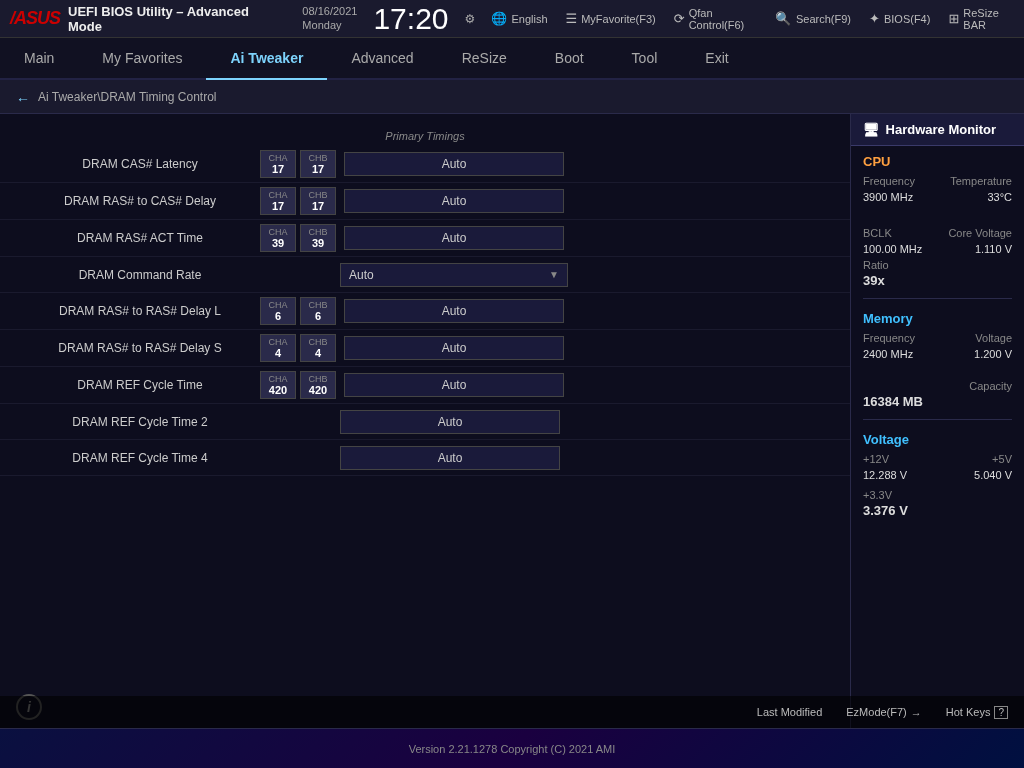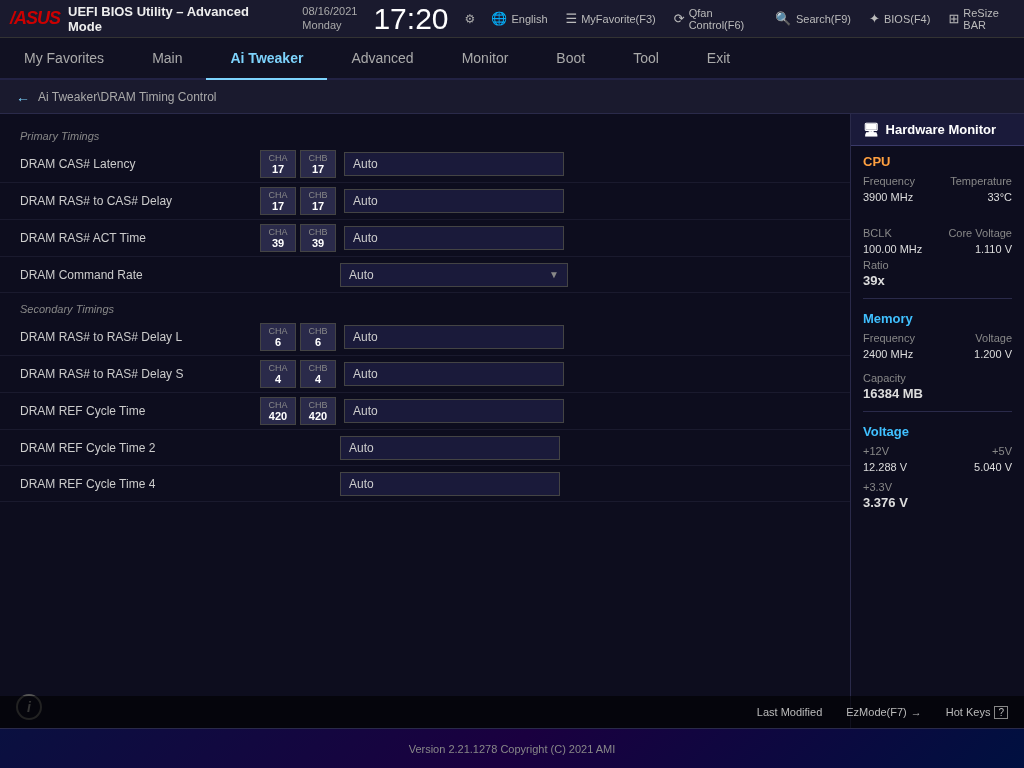--- a/index.html
+++ b/index.html
@@ -123,20 +123,21 @@
       display: flex;
       height: calc(768px - 38px - 42px - 34px - 40px);
     }
 
     
     #left-panel {
       flex: 1;
       padding: 12px 0;
       overflow-y: auto;
       background: #0d0d1e;
+      text-align: center;
     }
     .section-header {
       padding: 4px 20px;
       font-size: 11px;
       color: #888;
       font-style: italic;
     }
     .timing-row {
       display: flex;
       align-items: center;
@@ -340,25 +341,25 @@
       <span>BIOS(F4)</span>
     </div>
     <div class="tool-item">
       <span class="tool-icon">⊞</span>
       <span>ReSize BAR</span>
     </div>
   </div>
 </div>
 
 <div id="navbar">
+  <div class="nav-item">Main</div>
   <div class="nav-item">My Favorites</div>
-  <div class="nav-item">Main</div>
   <div class="nav-item active">Ai Tweaker</div>
   <div class="nav-item">Advanced</div>
-  <div class="nav-item">Monitor</div>
+  <div class="nav-item">ReSize</div>
   <div class="nav-item">Boot</div>
   <div class="nav-item">Tool</div>
   <div class="nav-item">Exit</div>
 </div>
 
 <div id="breadcrumb">
   <span id="breadcrumb-back">← </span>
   <span>Ai Tweaker\DRAM Timing Control</span>
 </div>
 
@@ -414,21 +415,20 @@
     </div>
 
     <div class="timing-row">
       <span class="timing-label">DRAM Command Rate</span>
       <div class="auto-field-dropdown" style="margin-left: 80px;">
         <span>Auto</span>
         <span class="dropdown-arrow">▼</span>
       </div>
     </div>
 
-    <div class="section-header" style="margin-top:6px;">Secondary Timings</div>
 
     <div class="timing-row">
       <span class="timing-label">DRAM RAS# to RAS# Delay L</span>
       <div class="channel-boxes">
         <div class="channel-box">
           <span class="channel-label">CHA</span>
           <span class="channel-value">6</span>
         </div>
         <div class="channel-box">
           <span class="channel-label">CHB</span>
@@ -517,21 +517,21 @@
 
     <div class="hw-row">
       <span class="hw-label">Frequency</span>
       <span class="hw-label">Voltage</span>
     </div>
     <div class="hw-row">
       <span class="hw-value">2400 MHz</span>
       <span class="hw-value">1.200 V</span>
     </div>
 
-    <div class="hw-row" style="margin-top:8px;">
+    <div class="hw-row" style="margin-top:16px;justify-content:flex-end;">
       <span class="hw-label">Capacity</span>
     </div>
     <div class="hw-big-value">16384 MB</div>
 
     <div class="hw-divider"></div>
 
     <div class="hw-section-title voltage">Voltage</div>
 
     <div class="hw-row">
       <span class="hw-label">+12V</span>

